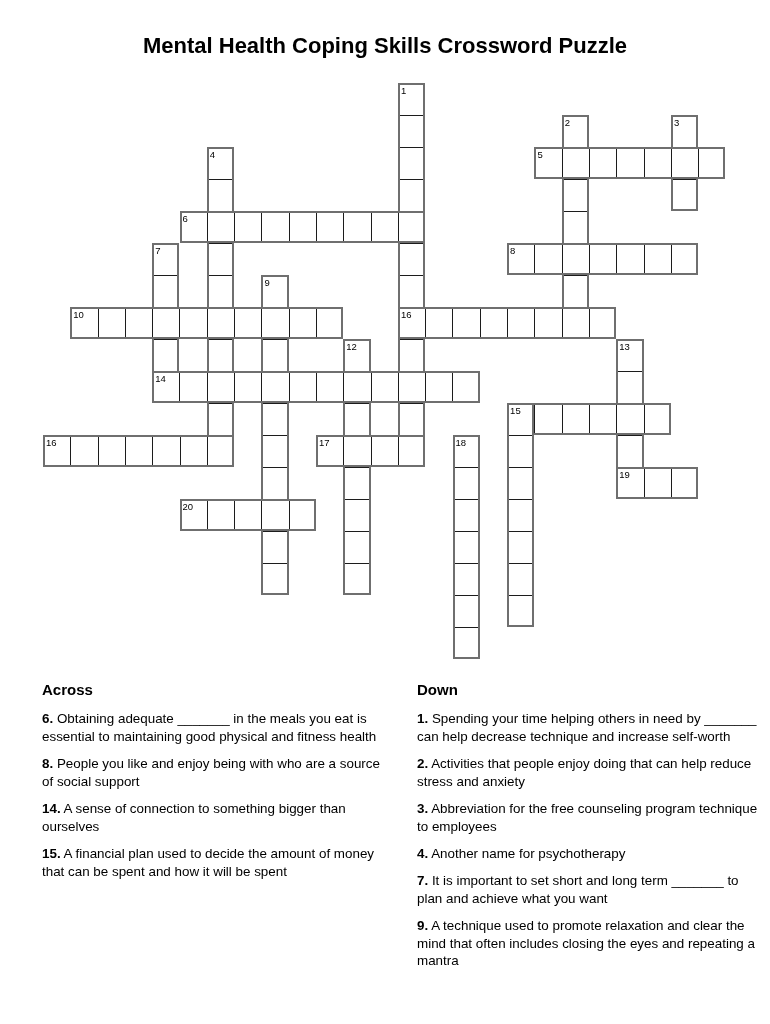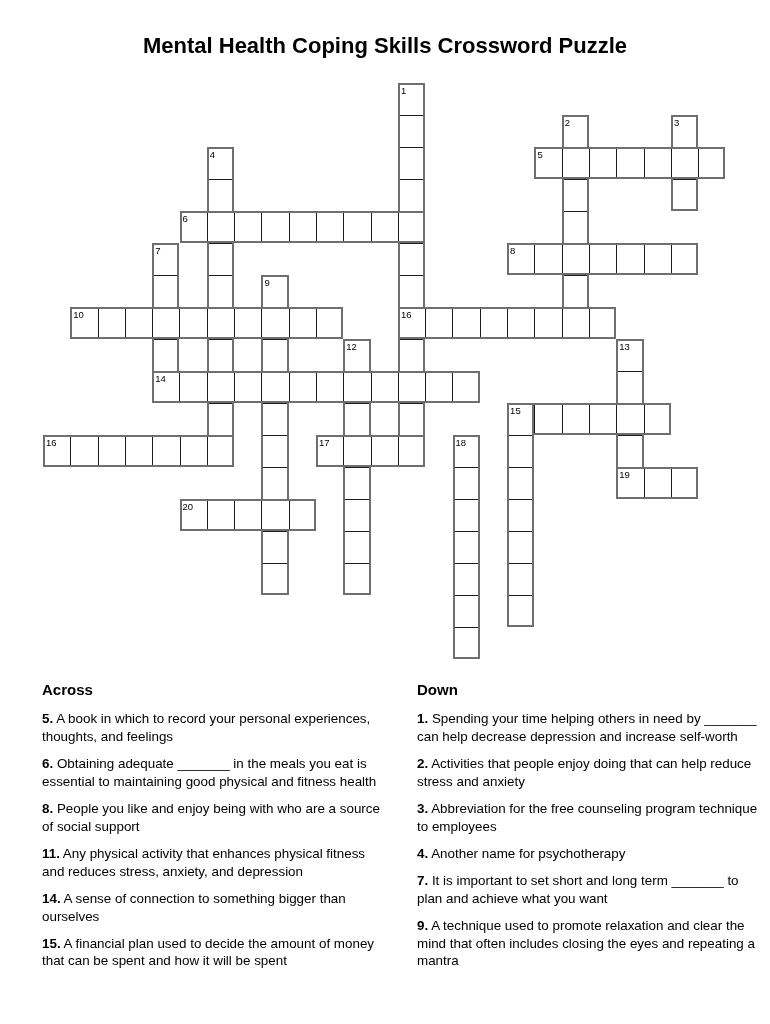--- a/index.html
+++ b/index.html
@@ -228,33 +228,31 @@
       <span class="cellnum" style="left: 46px; top: 438px;">16</span>
       <span class="cellnum" style="left: 319px; top: 438px;">17</span>
       <span class="cellnum" style="left: 455.5px; top: 438px;">18</span>
       <span class="cellnum" style="left: 619.3px; top: 470px;">19</span>
       <span class="cellnum" style="left: 182.5px; top: 502px;">20</span>
     </div>
 
   <div class="clues clues-across">
     <h2>Across</h2>
     <div id="across-list">
-        <p class="clue"><b>5.</b><span> A book in which to record your personal experiences, thoughts, and feelings</span></p>
         <p class="clue"><b>6.</b><span> Obtaining adequate _______ in the meals you eat is essential to maintaining good physical and fitness health</span></p>
         <p class="clue"><b>8.</b><span> People you like and enjoy being with who are a source of social support</span></p>
-        <p class="clue"><b>11.</b><span> Any physical activity that enhances physical fitness and reduces stress, anxiety, and depression</span></p>
         <p class="clue"><b>14.</b><span> A sense of connection to something bigger than ourselves</span></p>
         <p class="clue"><b>15.</b><span> A financial plan used to decide the amount of money that can be spent and how it will be spent</span></p>
       </div>
   </div>
 
   <div class="clues clues-down">
     <h2>Down</h2>
     <div id="down-list">
-        <p class="clue"><b>1.</b><span> Spending your time helping others in need by _______ can help decrease depression and increase self-worth</span></p>
+        <p class="clue"><b>1.</b><span> Spending your time helping others in need by _______ can help decrease technique and increase self-worth</span></p>
         <p class="clue"><b>2.</b><span> Activities that people enjoy doing that can help reduce stress and anxiety</span></p>
         <p class="clue"><b>3.</b><span> Abbreviation for the free counseling program technique to employees</span></p>
         <p class="clue"><b>4.</b><span> Another name for psychotherapy</span></p>
         <p class="clue"><b>7.</b><span> It is important to set short and long term _______ to plan and achieve what you want</span></p>
         <p class="clue"><b>9.</b><span> A technique used to promote relaxation and clear the mind that often includes closing the eyes and repeating a mantra</span></p>
       </div>
   </div>
 
 </div>
 

